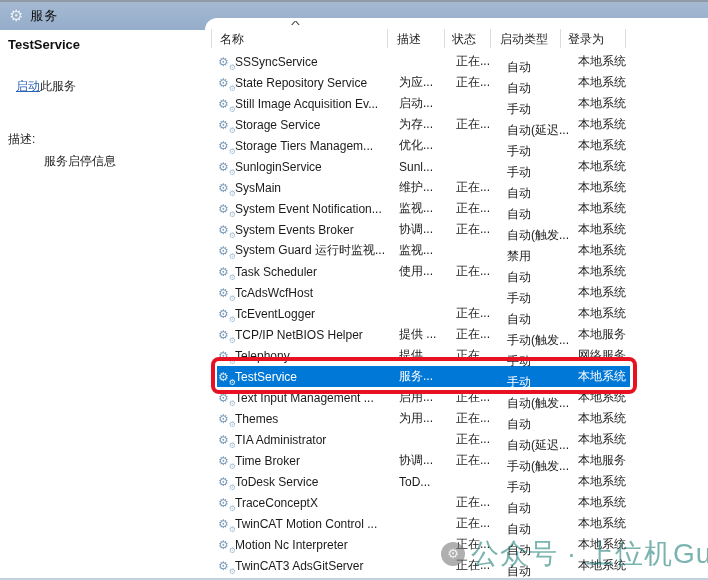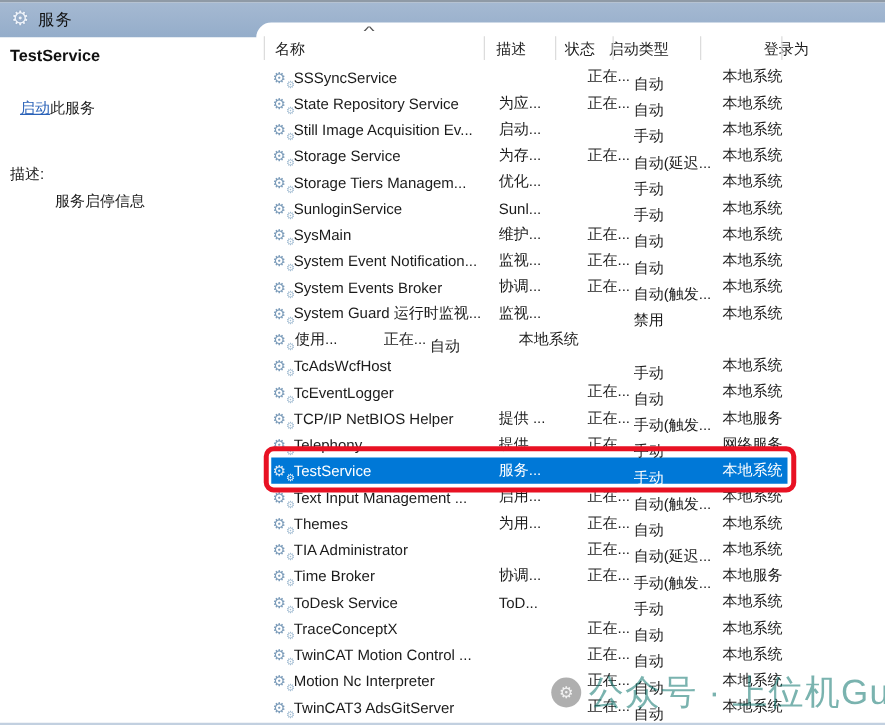--- a/index.html
+++ b/index.html
@@ -37,43 +37,43 @@
   .listpanel{
     position:absolute;left:205px;top:18px;right:0;bottom:2px;
     background:#fff;border-top-left-radius:12px;
   }
   
   .lp-header{position:absolute;left:0;top:0;width:100%;height:33px;}
   .lp-header .hlabel{position:absolute;top:13px;font-size:12px;color:#1e1e1e;cursor:default;}
   .hl-name{left:15px;}
   .hl-desc{left:192px;}
   .hl-status{left:247px;}
-  .hl-startup{left:282px;text-align:right;}
-  .hl-logon{left:363px;margin-left:43px;}
+  .hl-startup{left:295px;text-align:right;}
+  .hl-logon{left:363px;}
   .hsep{position:absolute;top:11px;width:1px;height:19px;background:#dcdcdc;}
   .sort-caret{
     position:absolute;left:88px;top:2px;font-size:10px;color:#555;
     transform:scaleX(1.9);letter-spacing:0;
   }
   
   .rows{position:absolute;left:0;top:33px;right:0;}
   .row{
     display:flex;align-items:center;height:21px;font-size:12px;color:#1b1b1b;
     padding-left:13px;white-space:nowrap;cursor:default;
   }
   .row .icon{
     position:relative;width:15px;height:16px;flex:0 0 15px;
     font-size:12px;line-height:16px;color:#7c9cba;
   }
   .row .icon .g2{
     position:absolute;right:-3px;bottom:-2px;font-size:8px;line-height:8px;color:#a3bdd3;
   }
   .row .c-name{flex:0 0 161px;overflow:hidden;padding-left:2px;}
   .row .c-desc{flex:0 0 54px;overflow:hidden;padding-left:3px;}
-  .row .c-status{flex:0 0 48px;overflow:hidden;padding-left:3px;text-align:right;}
+  .row .c-status{flex:0 0 48px;overflow:hidden;padding-left:3px;}
   .row .c-startup{flex:0 0 68px;overflow:hidden;padding-left:3px;margin-top:12px;}
   .row .c-logon{flex:1 1 auto;overflow:hidden;padding-left:3px;}
   .row.selected{
     color:#fff;
     background:linear-gradient(#0078d7,#0078d7) 12px 0 / 413px 100% no-repeat;
   }
   .row.selected .icon{color:#dce9f5;}
   .row.selected .icon .g2{color:#eef4fa;}
   
   .red-box{
@@ -203,20 +203,21 @@
       <div class="row">
     <span class="icon"><span class="g1">⚙</span><span class="g2">⚙</span></span>
     <span class="c-name">System Guard 运行时监视...</span>
     <span class="c-desc">监视...</span>
     <span class="c-status"></span>
     <span class="c-startup">禁用</span>
     <span class="c-logon">本地系统</span>
   </div>
       <div class="row">
     <span class="icon"><span class="g1">⚙</span><span class="g2">⚙</span></span>
+    <span class="c-name">Task Scheduler</span>
     <span class="c-desc">使用...</span>
     <span class="c-status">正在...</span>
     <span class="c-startup">自动</span>
     <span class="c-logon">本地系统</span>
   </div>
       <div class="row">
     <span class="icon"><span class="g1">⚙</span><span class="g2">⚙</span></span>
     <span class="c-name">TcAdsWcfHost</span>
     <span class="c-desc"></span>
     <span class="c-status"></span>

